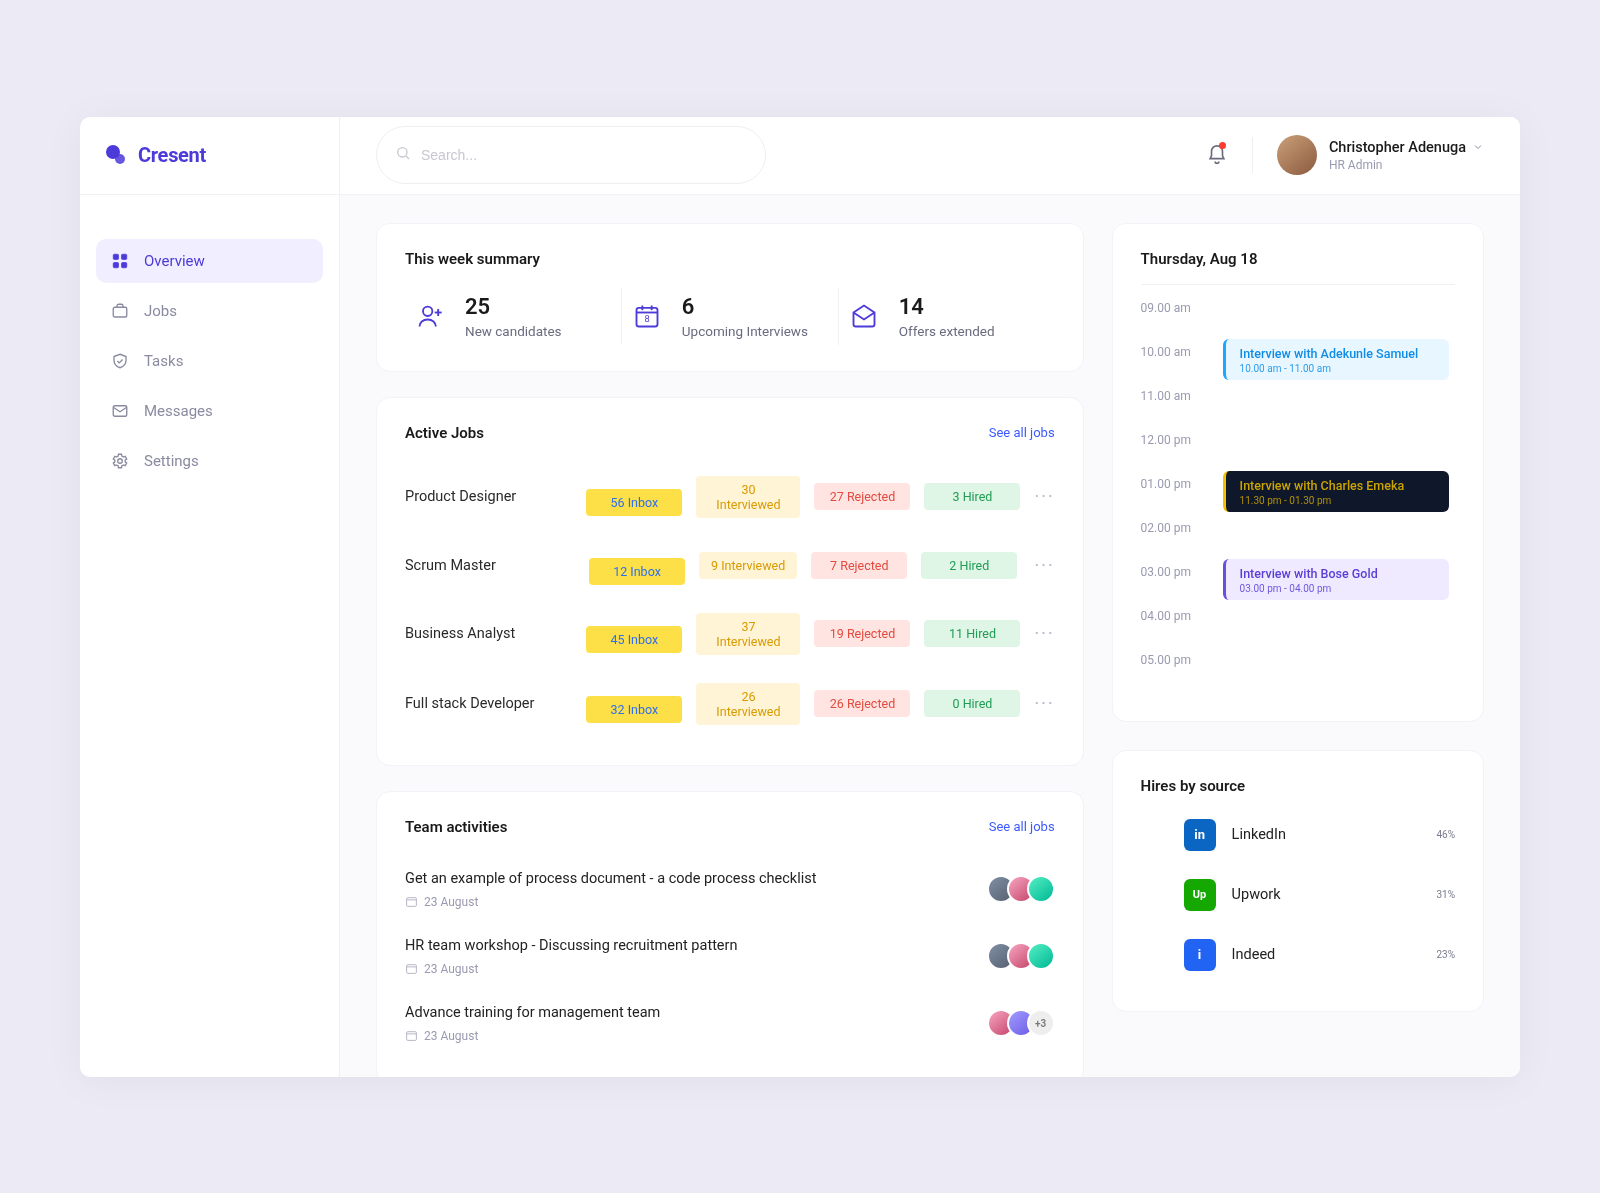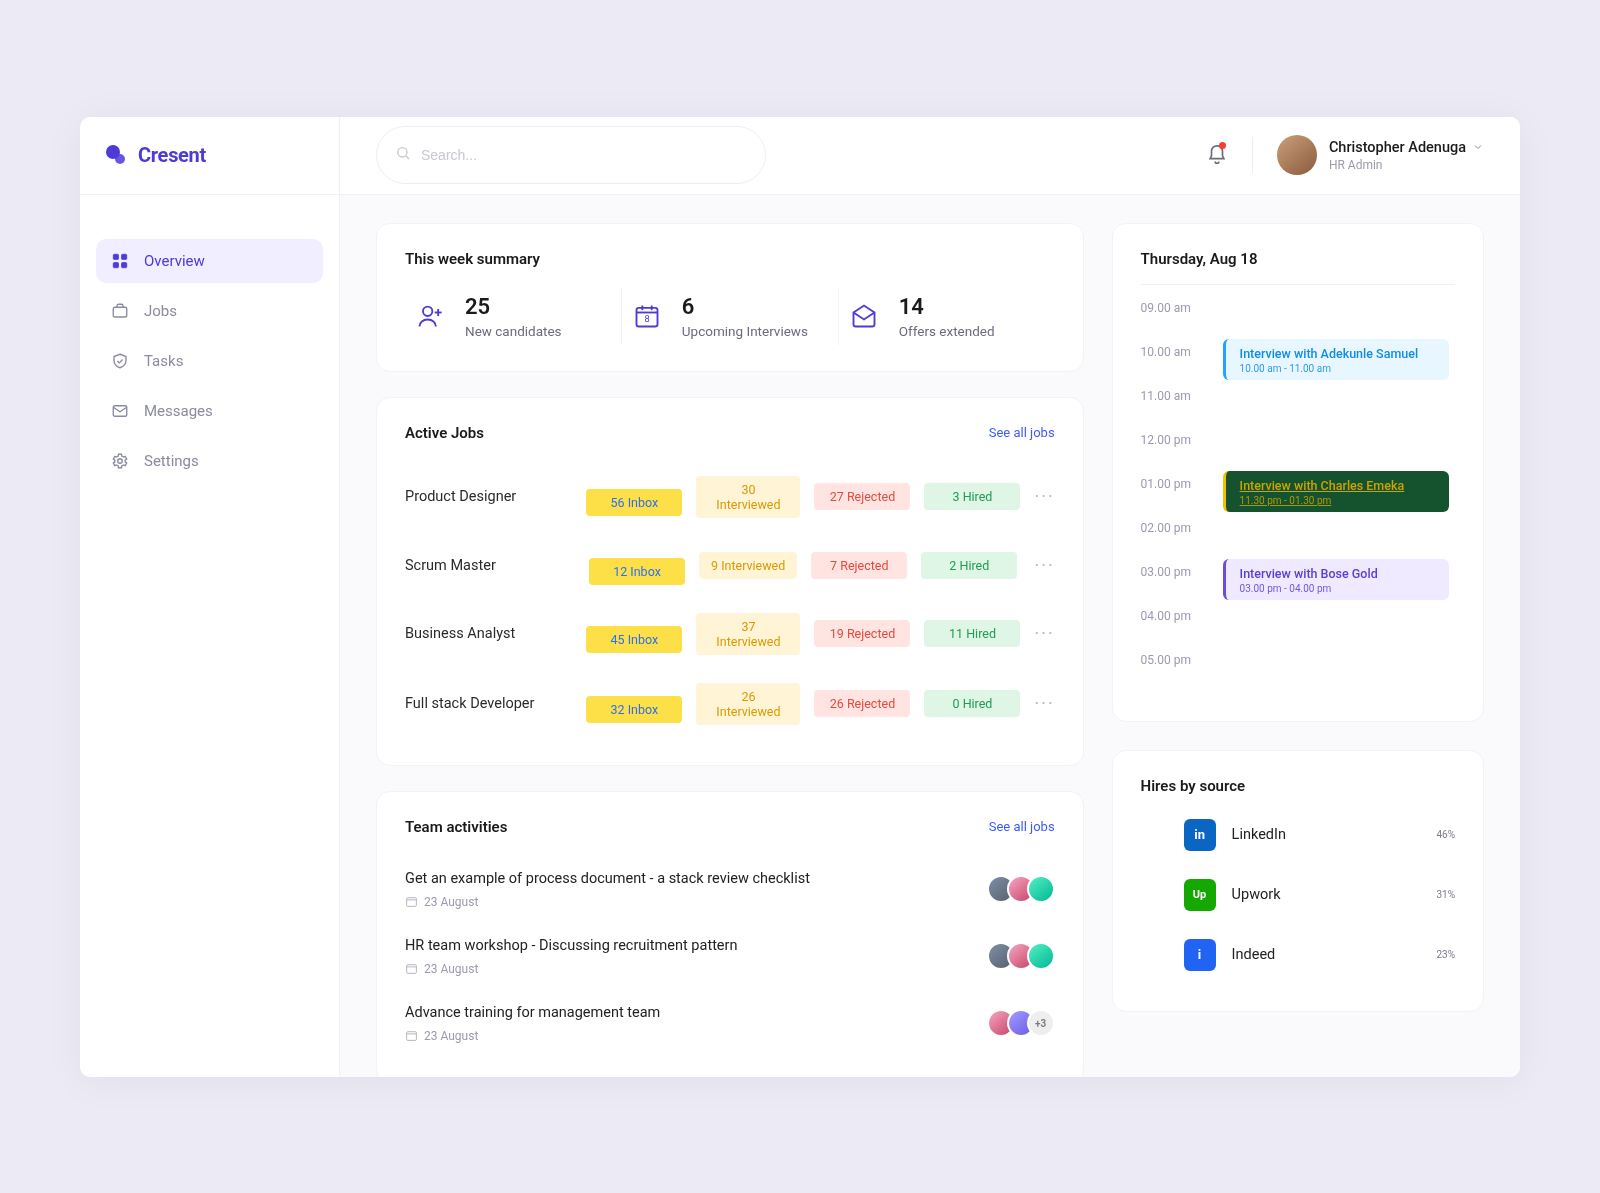--- a/index.html
+++ b/index.html
@@ -181,21 +181,21 @@
   .slot-row { display:flex; align-items:flex-start; gap:18px; height:44px;}
   .slot-time { font-size:12px; color:#9a9ab0; width:56px; padding-top:2px;}
   .slot-lane { flex:1; position:relative; height:100%;margin-left:8px;}
   .event {
     position:absolute; left:0; right:6px; top:-4px; border-radius:6px; padding:7px 12px 6px 14px;
     border-left:3px solid;
   }
   .event .et { font-size:12.5px; font-weight:500;}
   .event .etime { font-size:10px; opacity:0.85; margin-top:2px;}
   .ev-blue { background:#e7f6ff; border-color:#1fa5ff; color:#0f8de6;}
-  .ev-yellow { background:#14532d; border-color:#f2c200; color:#caa400;text-decoration:underline;}
+  .ev-yellow { background:#0f172a; border-color:#f2c200; color:#caa400;}
   .ev-purple { background:#efeaff; border-color:#6c4de0; color:#5a3ed6;}
 
   
   .source-row { display:flex; align-items:center; gap:16px; padding:14px 0;}
   .source-icon { width:32px;height:32px;border-radius:6px;display:flex;align-items:center;justify-content:center;color:#fff;font-weight:700;font-size:13px;margin-left:43px;}
   .src-linkedin{background:#0a66c2;}
   .src-upwork{background:#14a800;font-size:11px;}
   .src-indeed{background:#2164f3;}
   .source-name{flex:1;font-size:14.5px;color:#222;}
   .source-pct{font-size:10px;color:#7a7a90;}
@@ -392,21 +392,21 @@
         </section>
 
         <section class="card">
           <div class="card-header">
             <div class="card-title">Team activities</div>
             <a class="link">See all jobs</a>
           </div>
           <div id="activities">
               <div class="activity-item">
                 <div class="activity-left">
-      <div class="activity-title">Get an example of process document - a stack review checklist</div>
+      <div class="activity-title">Get an example of process document - a code process checklist</div>
       <div class="activity-date">
         <svg width="13" height="13" viewBox="0 0 24 24" fill="none" stroke="#b5b5c4" stroke-width="1.8">
                       <rect x="3" y="5" width="18" height="16" rx="2"></rect>
                       <line x1="3" y1="9" x2="21" y2="9"></line>
                     </svg>
         23 August
       </div>
     </div>
     <div class="avatars">
                   <span class="mini a1"></span>

